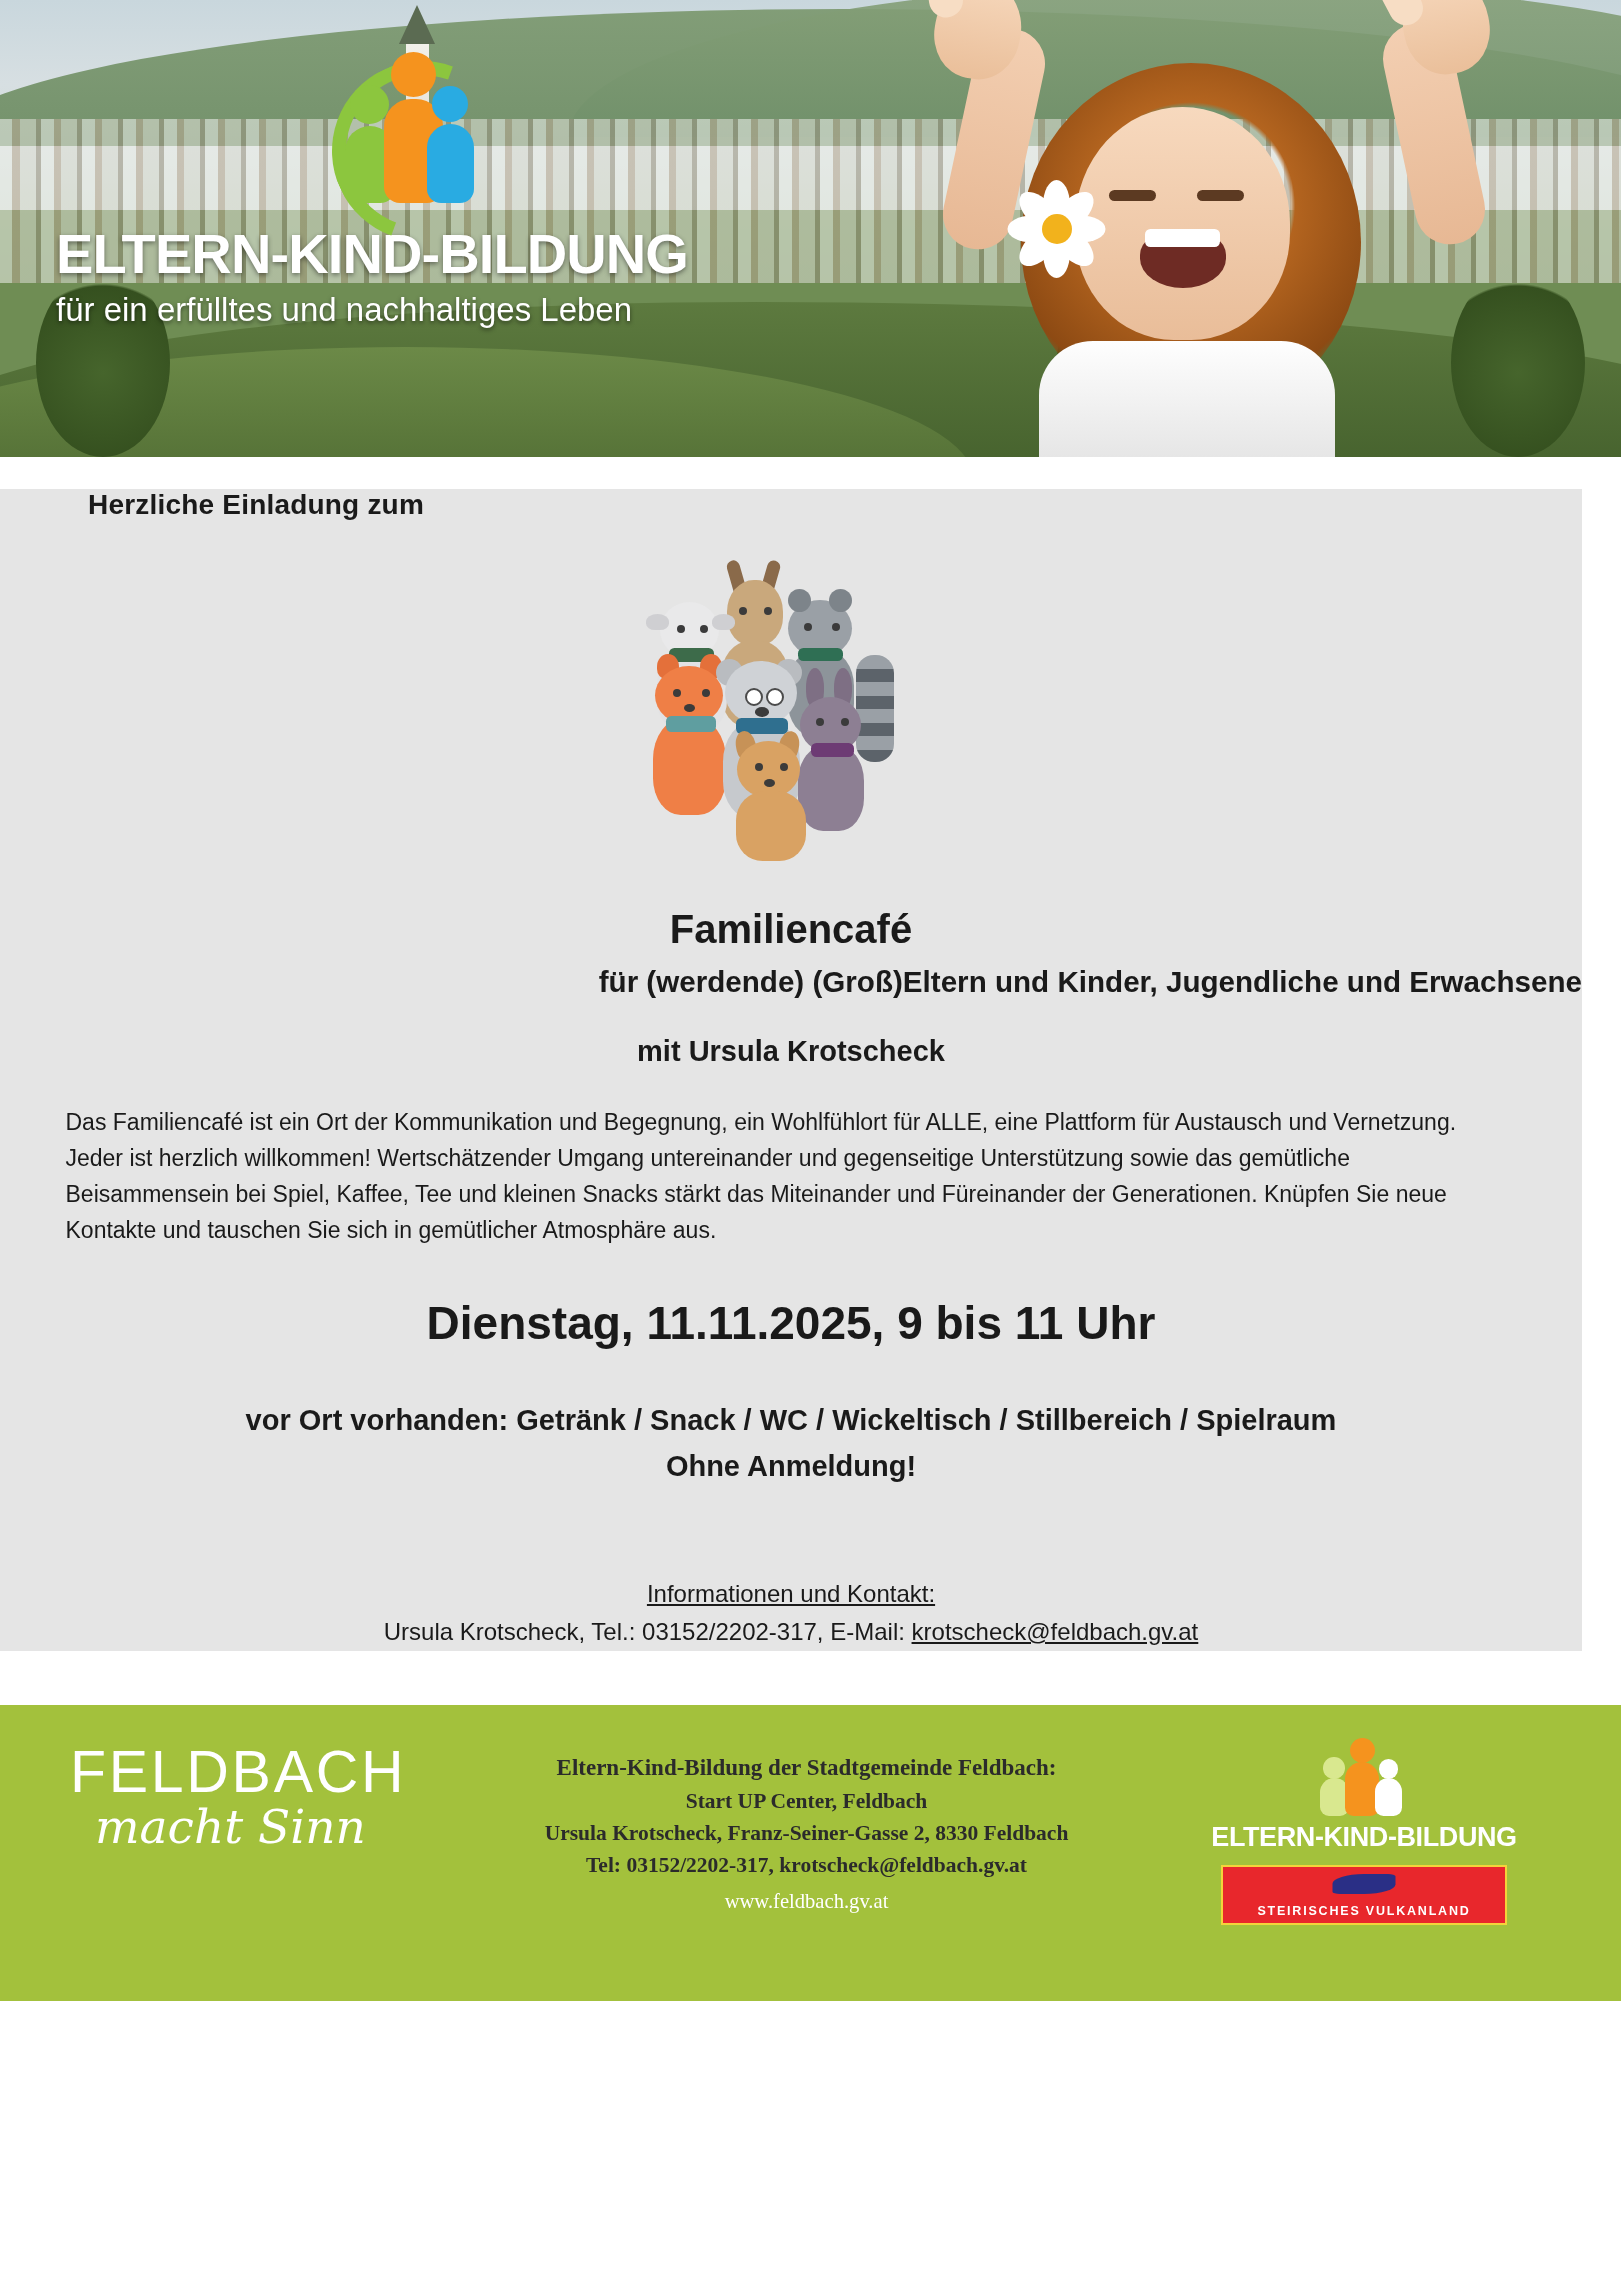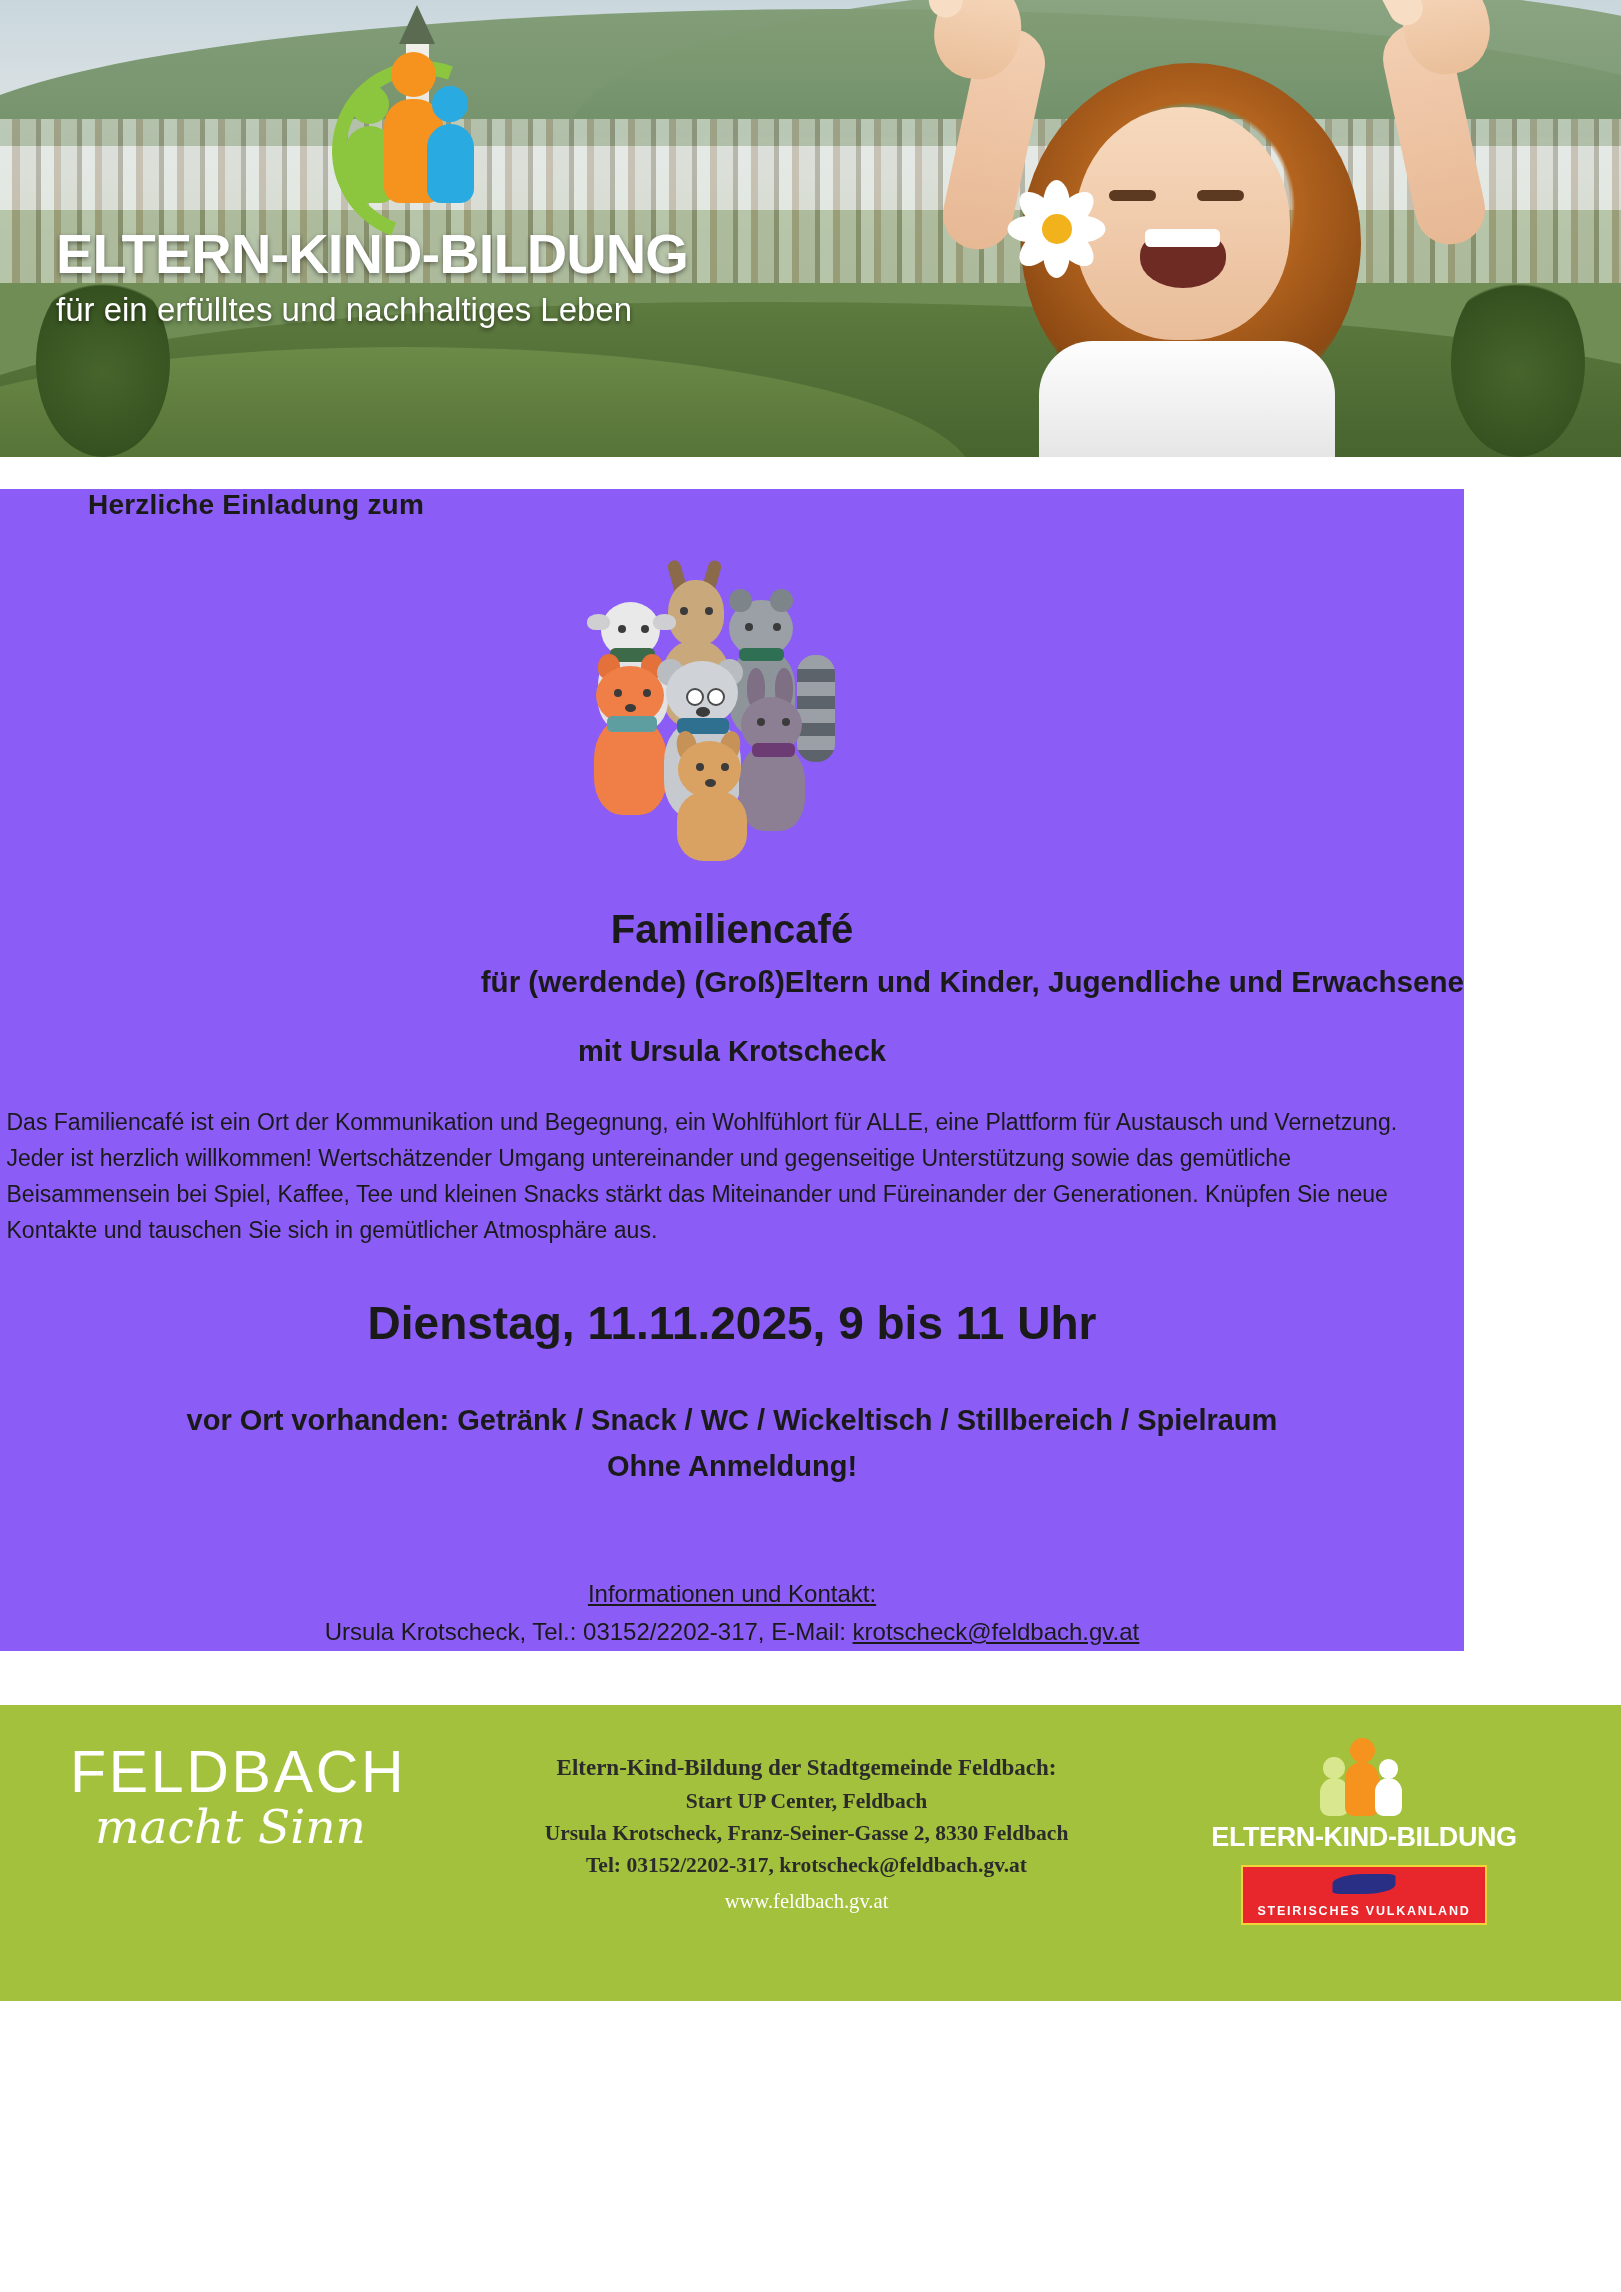--- a/index.html
+++ b/index.html
@@ -170,22 +170,22 @@
     background: #fff; border-radius: 50%;
     transform-origin: 50% 49px;
   }
   .flower-core {
     position: absolute; left: 38px; top: 38px; width: 30px; height: 30px;
     background: #f2b21c; border-radius: 50%;
   }
 
   
   .page {
-    width: 1464px;
-    background: #8b5cf6;
+    width: 1582px;
+    background: #e5e5e5;
     padding: 0;
   }
   .invite-line {
     font-size: 28px;
     font-weight: bold;
     margin: 32px 0 0 88px;
     letter-spacing: 0.2px;
   }
 
   
@@ -309,20 +309,21 @@
   .fr-words {
     margin-top: 5.4px; color: #fff; font-weight: bold; font-size: 27px;
     letter-spacing: -0.4px;
   }
   .vulkanland {
     margin: 12.5px auto 0 auto; width: 242px; height: 56px;
     background: #e8272c; border: 2.7px solid #f5d33a;
     display: flex; align-items: center; justify-content: center;
     color: #ffffff; font-size: 12.5px; letter-spacing: 1.8px; font-weight: bold;
     position: relative;
+    padding-left: 40px;
   }
   .vulkan-fish {
     position: absolute; left: 50%; top: 7.2px; transform: translateX(-50%);
     width: 63px; height: 19.7px; background: #2a2f86;
     border-radius: 50% 12% 50% 12%;
   }
   .vulkan-txt { position: absolute; bottom: 5.4px; left: 0; right: 0; }
 </style>
 </head>
 <body>

